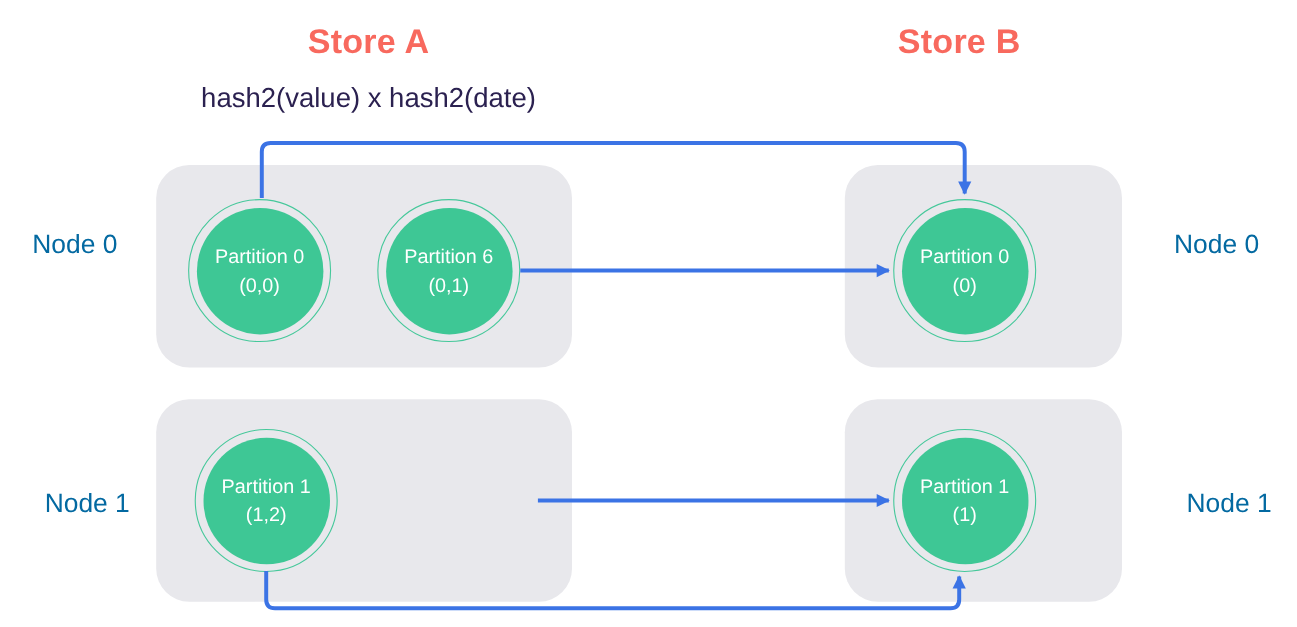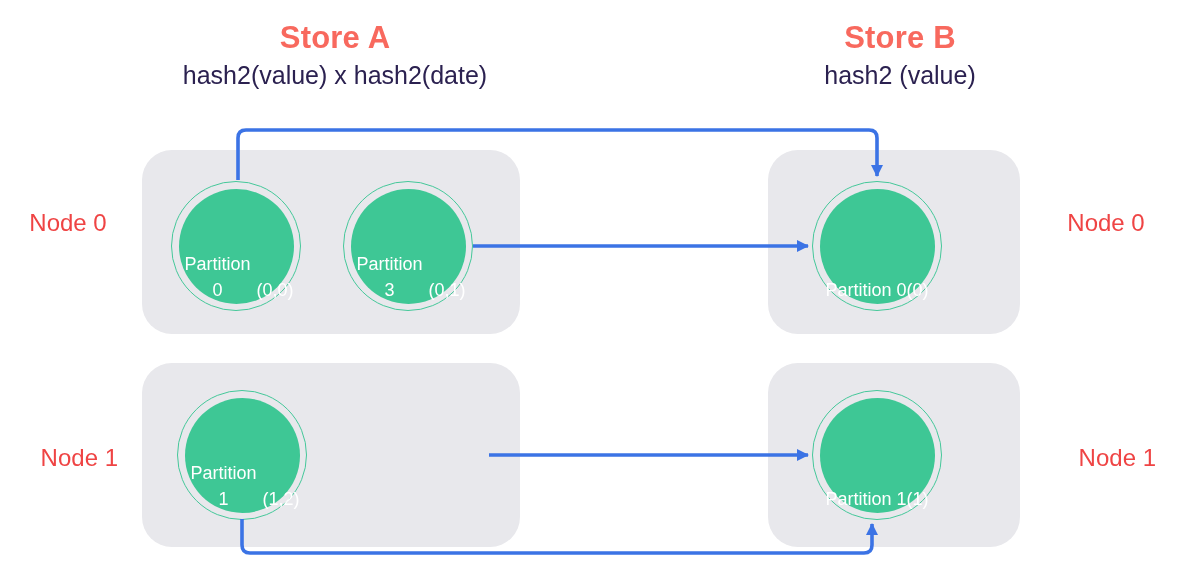--- a/index.html
+++ b/index.html
@@ -22,35 +22,35 @@
     position: absolute;
     text-align: center;
   }
   .store-header .title {
     font-size: 31px;
     font-weight: 700;
     color: #F8695E;
     letter-spacing: 0.2px;
   }
   .store-header .subtitle {
-    margin-top: 5px;
+    margin-top: 19px;
     font-size: 25px;
     font-weight: 400;
     color: #2B2150;
   }
   .store-a-header { left: 136px; top: 20px; width: 398px; }
-  .store-b-header { left: 750px; top: 20px; width: 300px; }
+  .store-b-header { left: 722px; top: 20px; width: 300px; }
 
   
   .node-label {
     position: absolute;
     width: 100px;
     text-align: center;
     font-size: 24px;
-    color: #ef4444;
+    color: #0369a1;
   }
   .nl-left  { left: 18px; }
   .nl-right { left: 1056px; }
   .nl-row0  { top: 209px; }
   .nl-row1  { top: 444px; text-align: right; }
 
   
   .node-box {
     position: absolute;
     background: #E8E8EC;
@@ -73,22 +73,22 @@
     justify-content: center;
     box-sizing: border-box;
     z-index: 2;
   }
   .partition .disc {
     width: 115px;
     height: 115px;
     border-radius: 50%;
     background: #3EC795;
     display: flex;
-    flex-direction: row;
-    align-items: flex-end;
+    flex-direction: column;
+    align-items: center;
     justify-content: center;
     color: #ffffff;
     font-size: 18px;
     line-height: 1.45;
     text-align: center;
   }
   
   .p-a0 { left: 171px; top: 181px; }  
   .p-a2 { left: 343px; top: 181px; }  
   .p-a1 { left: 177px; top: 390px; }  
@@ -116,21 +116,20 @@
 
 <div class="canvas">
 
   <div class="store-header store-a-header">
     <div class="title">Store A</div>
     <div class="subtitle">hash2(value) x hash2(date)</div>
   </div>
 
   <div class="store-header store-b-header">
     <div class="title">Store B</div>
-    <div class="subtitle">hash2 (value)</div>
   </div>
 
   <div class="node-label nl-left nl-row0">Node 0</div>
   <div class="node-label nl-left nl-row1">Node 1</div>
 
   <div class="node-label nl-right nl-row0">Node 0</div>
   <div class="node-label nl-right nl-row1">Node 1</div>
 
   <div class="node-box box-a0"></div>
   <div class="node-box box-a1"></div>
@@ -138,21 +137,21 @@
   <div class="node-box box-b1"></div>
 
   <div class="partition p-a0">
     <div class="disc">
       <span>Partition 0</span>
       <span>(0,0)</span>
     </div>
   </div>
   <div class="partition p-a2">
     <div class="disc">
-      <span>Partition 3</span>
+      <span>Partition 6</span>
       <span>(0,1)</span>
     </div>
   </div>
   <div class="partition p-a1">
     <div class="disc">
       <span>Partition 1</span>
       <span>(1,2)</span>
     </div>
   </div>
 

